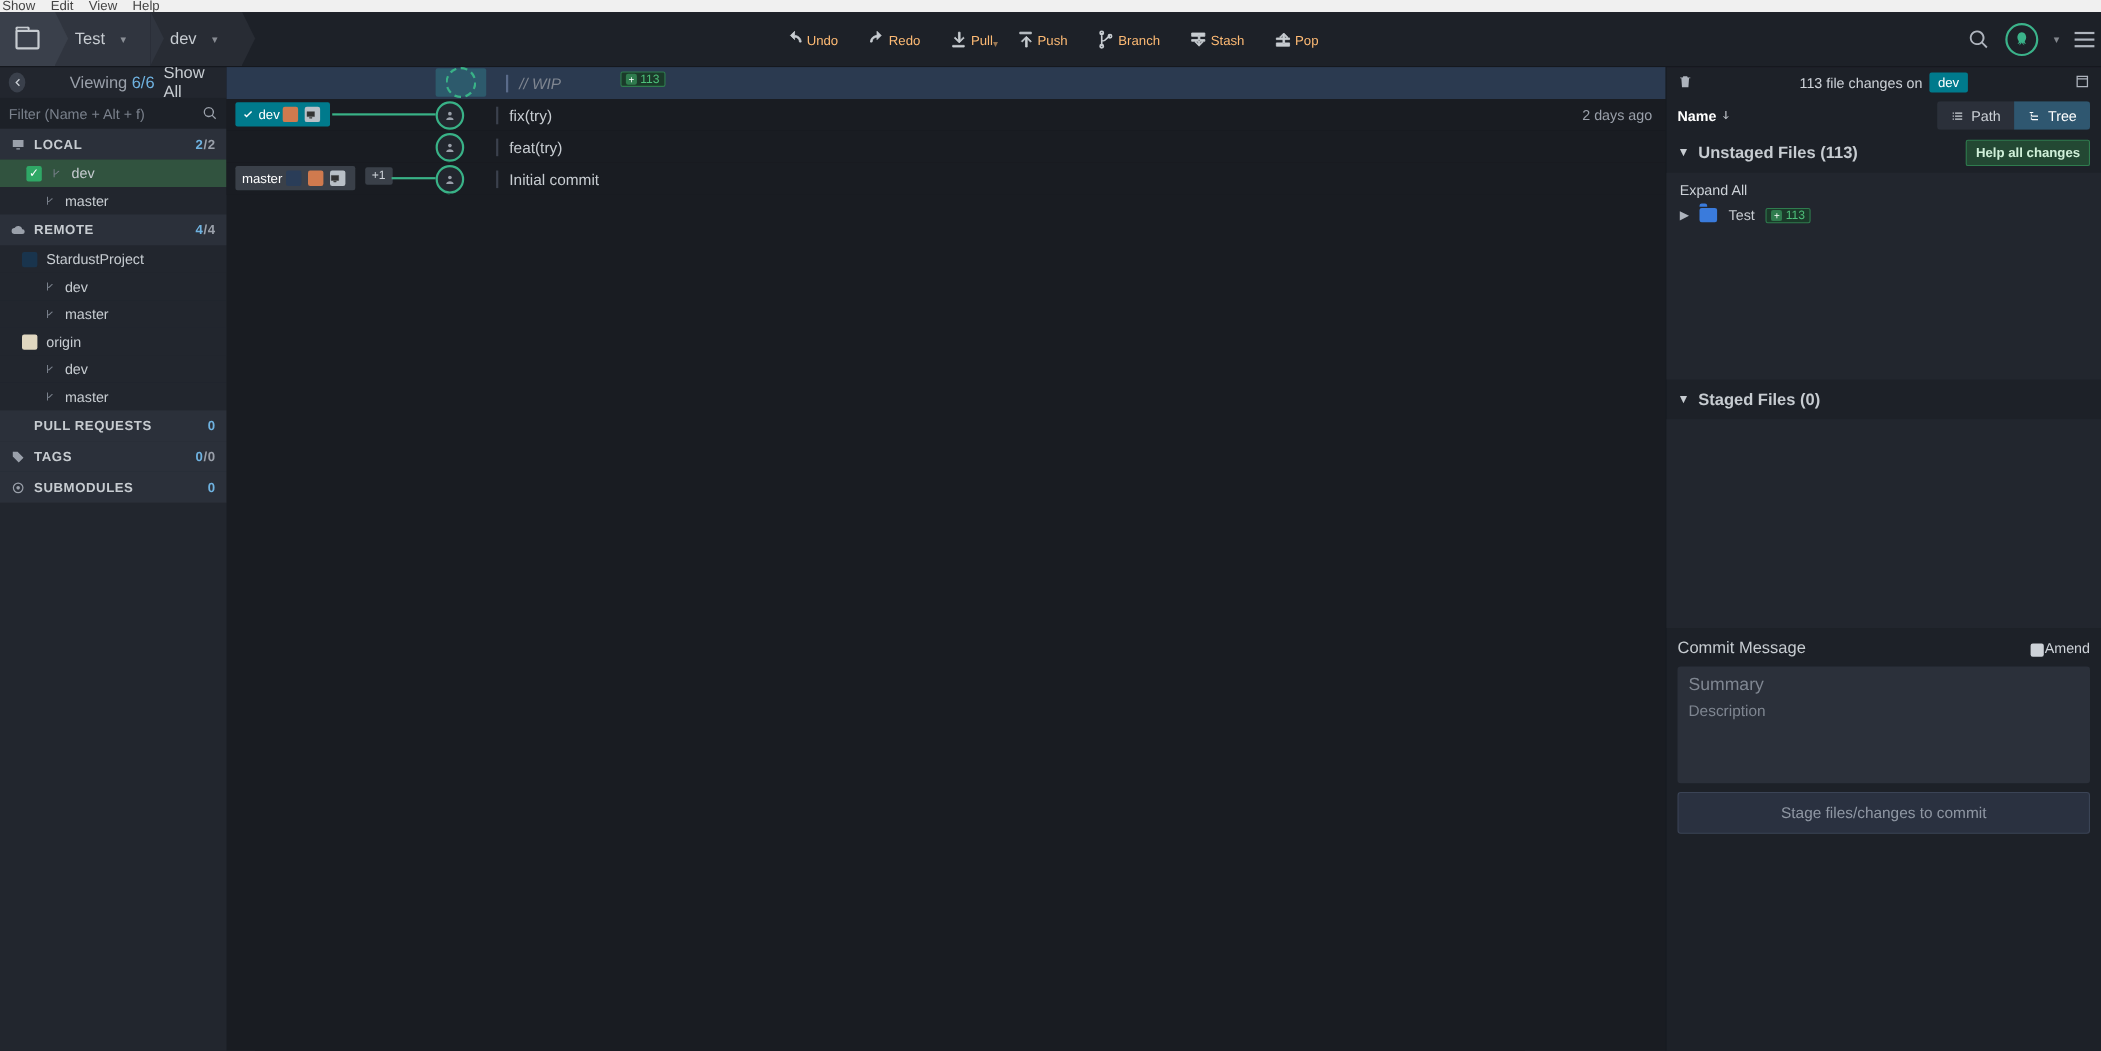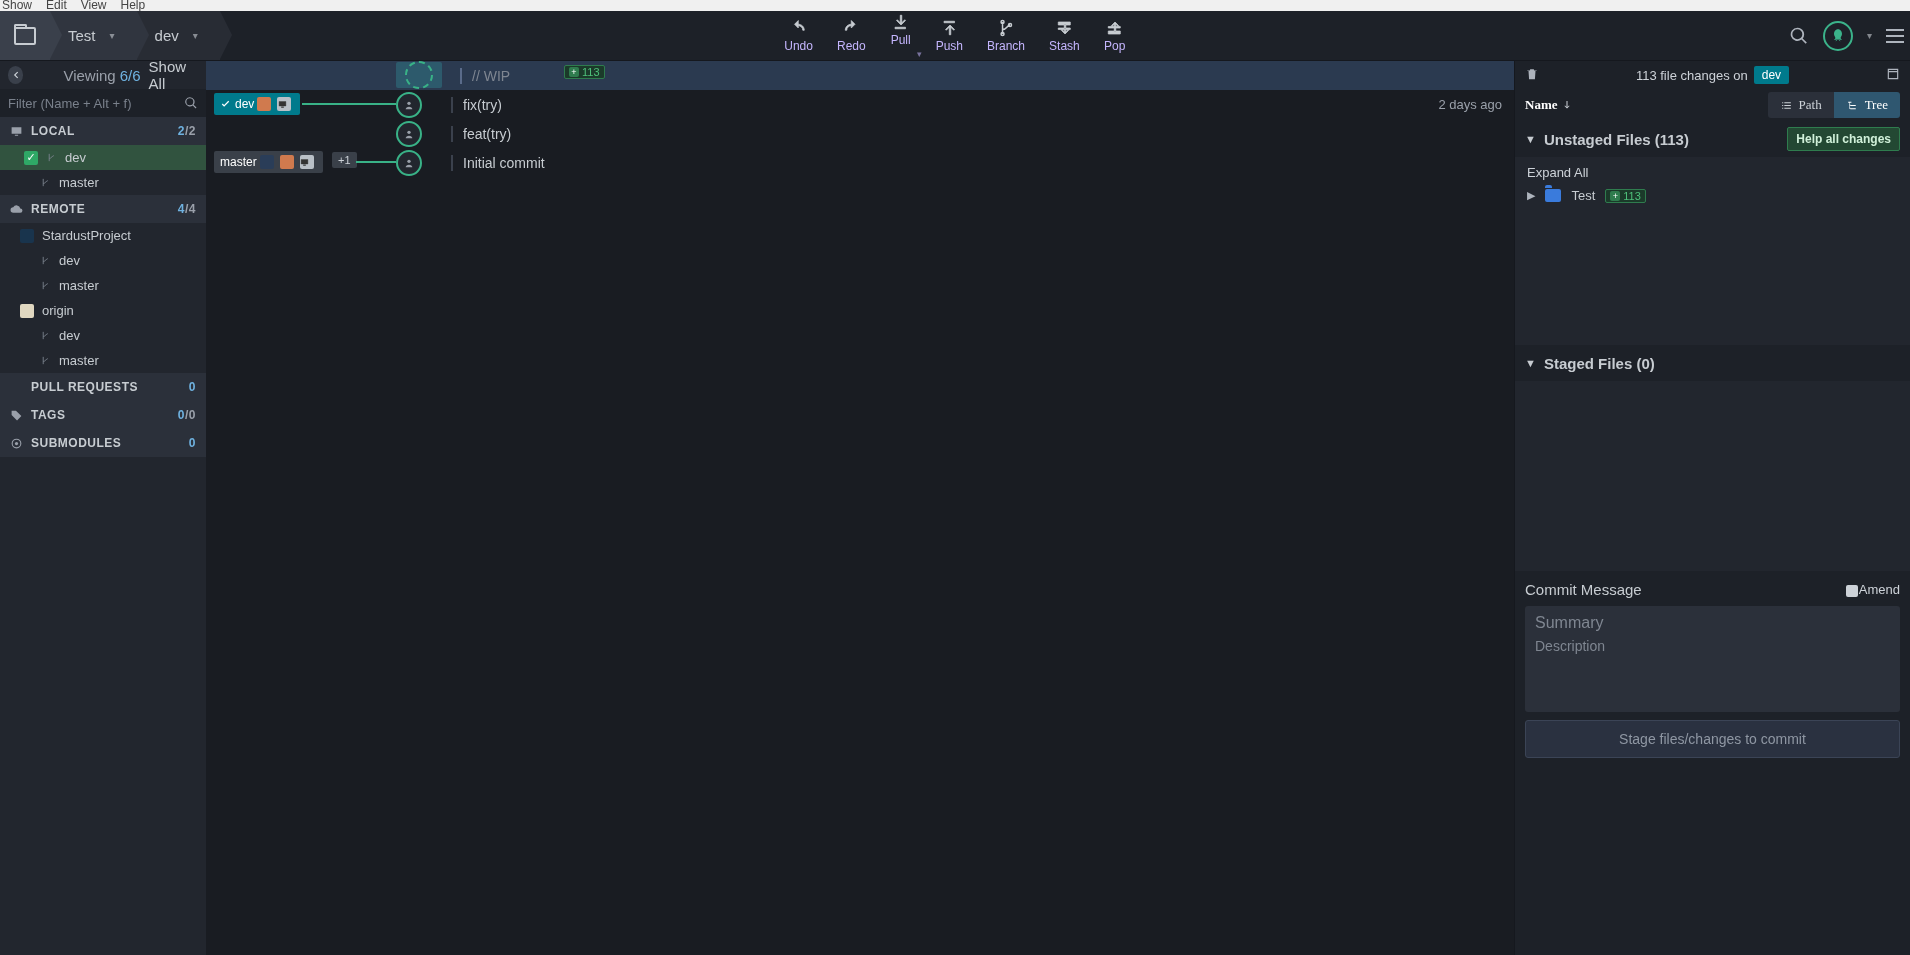--- a/index.html
+++ b/index.html
@@ -100,24 +100,24 @@
     left: 50%;
     transform: translateX(-50%);
     top: 0;
     height: 100%;
     display: flex;
     align-items: center;
     gap: 24px;
   }
   .actions .act {
     display: flex;
-    flex-direction: column;
+    flex-direction: row;
     align-items: center;
     font-size: 12px;
-    color: #c4b5fd;
+    color: #fdba74;
     position: relative;
   }
   .actions .act svg { width: 22px; height: 18px; fill: #c7ccd1; stroke: #c7ccd1; }
   .actions .act span { margin-top: 2px; }
   .actions .dd-mini {
     font-size: 9px; opacity: .55;
     align-self: flex-end;
     margin-top: -13px;
     margin-right: -10px;
   }
@@ -322,21 +322,21 @@
   .rp-head .trash svg { width:14px; height:14px; fill:#aeb4bd; }
   .rp-head .txt { color:#cdd2d8; }
   .pill-branch {
     background:#007a8c; padding:2px 8px; color:#fff;
     border-radius:2px; font-size:12px;
   }
   .rp-head svg { width:14px; height:14px; fill:#aeb4bd; }
 
   .rp-row2 {
     height:32px; display:flex; align-items:center;
-    padding:0 10px; gap:8px;font-family:Liberation Serif, serif;
+    padding:0 10px; gap:8px;
   }
   .rp-row2 .name-sort { color:#fff; font-size:13px; font-weight:bold; display:flex; gap:5px; align-items:center; }
   .seg {
     margin-left:auto;
     display:flex; height:26px;
     border-radius:3px; overflow:hidden;
   }
   .seg-btn {
     display:flex; align-items:center; gap:6px;
     padding:0 12px; font-size:13px;
@@ -610,21 +610,21 @@
   </div>
 
   <div class="graph">
     <div class="graph-line" style="top:14px; height:102px; left:201px;"></div>
 
     <div class="row wip">
       <div class="gutter">
         <div class="dashed-highlight" style="position:absolute; left:190px; top:1px; display:flex; align-items:center; justify-content:center;">
           <div class="dashed"></div>
         </div>
-        <div style="position:absolute; left:250px; top:0; height:100%; display:flex; align-items:center;">
+        <div style="position:absolute; left:250px; top:0; height:100%; display:flex; align-items:center;font-style:italic;">
           <div class="wip-barsep"></div>
           <span class="msg wip-text">// WIP</span>
         </div>
         <div style="position:absolute; left:358px; top:4px" class="add-badge">
           <span class="plus">+</span>
             <span>113</span>
         </div>
       </div>
     </div>
 

